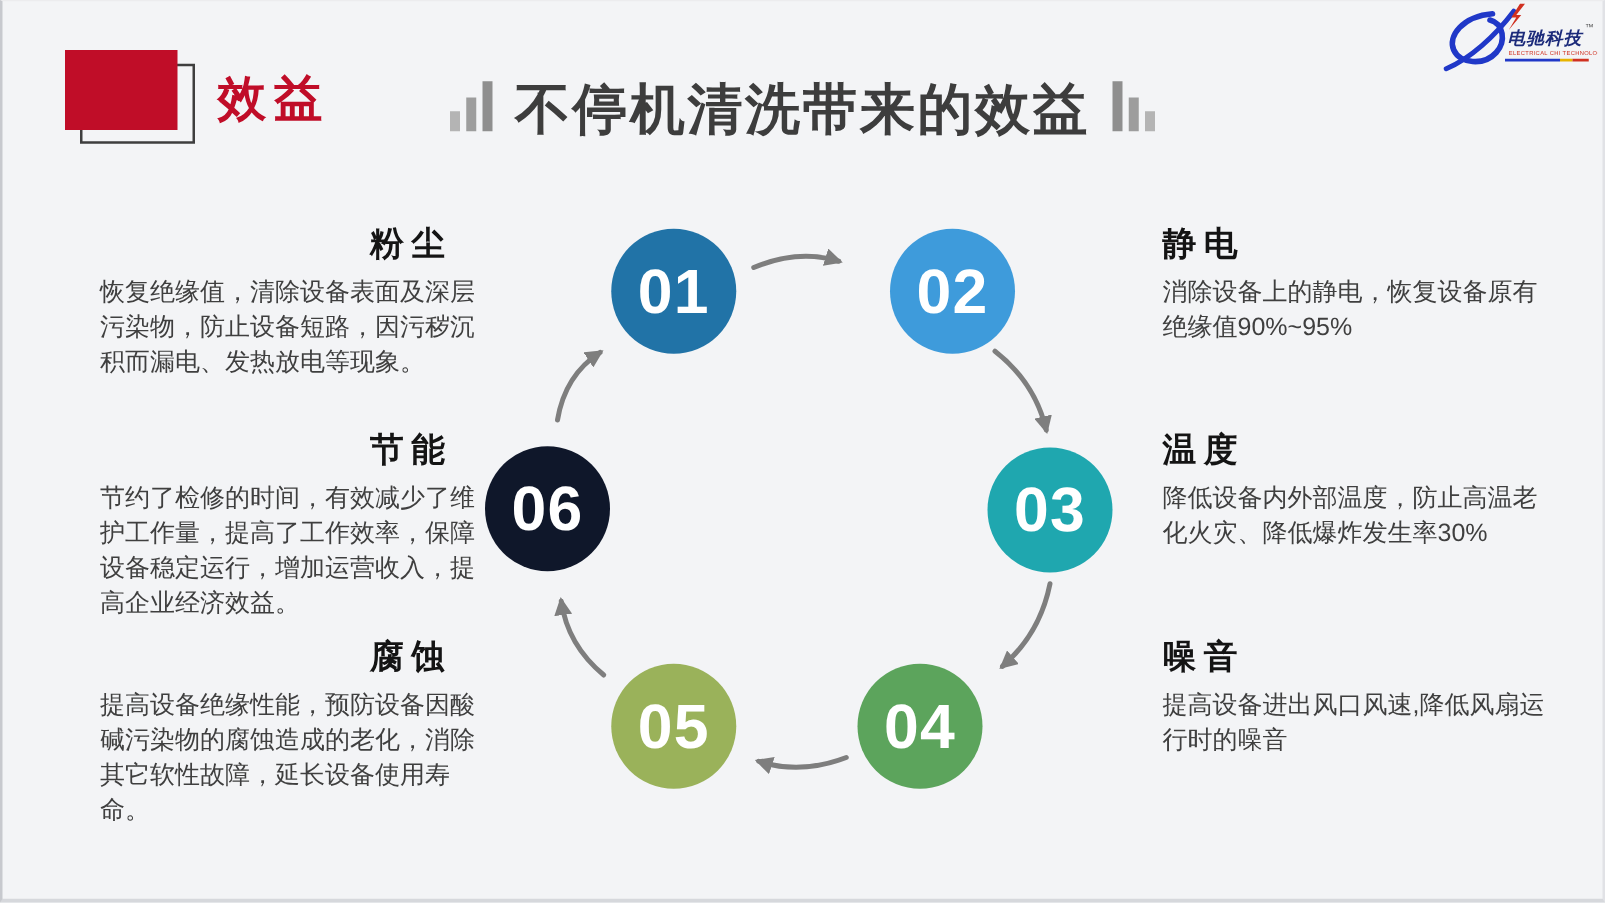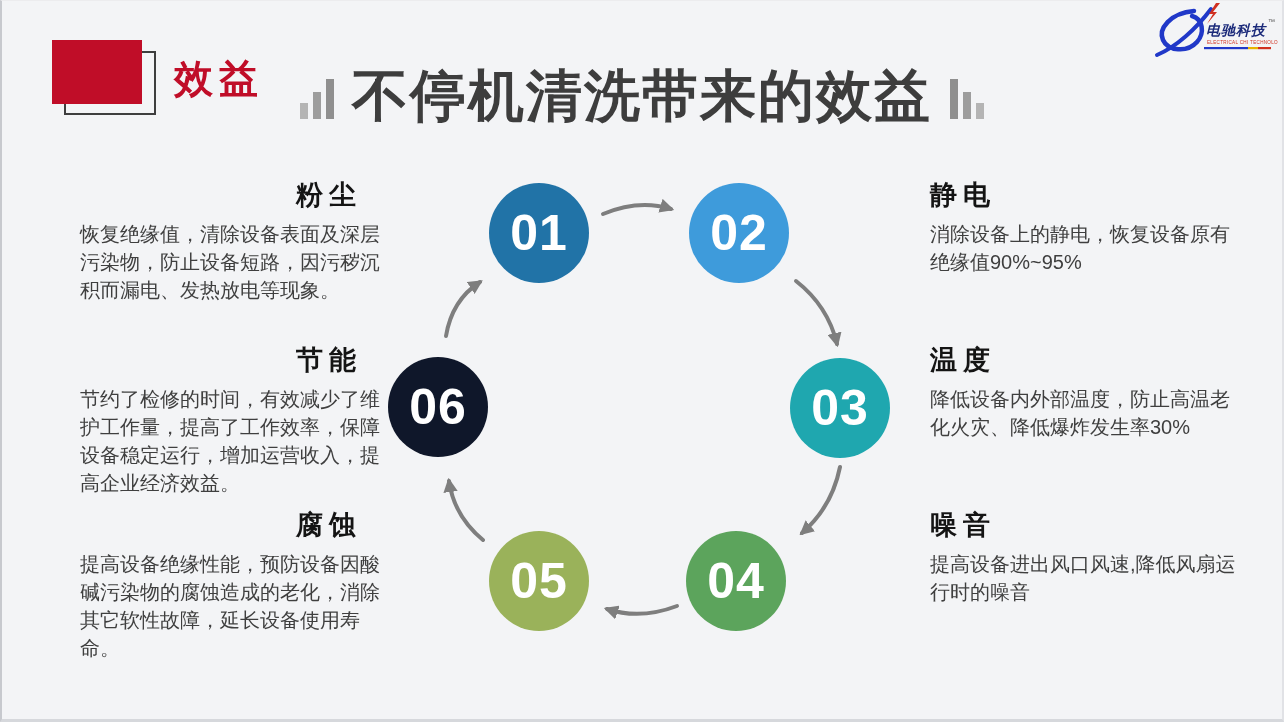--- a/index.html
+++ b/index.html
@@ -13,38 +13,38 @@
     border-left:2px solid #c7c9ce;border-bottom:3px solid #d6d8dc;
     border-right:2px solid #e1e2e6;border-top:1px solid #ececee;
   }
   
   .corner-outline{position:absolute;left:64px;top:51px;width:88px;height:60px;border:2px solid #3e3e3e;background:transparent;}
   .corner-red{position:absolute;left:52px;top:40px;width:90px;height:64px;background:var(--accent_red,#c00d28);}
   .corner-title{position:absolute;left:174px;top:52px;font-size:39px;font-weight:bold;letter-spacing:6px;color:var(--accent_red,#c00d28);}
 
   
   .main-title-wrap{position:absolute;left:0;right:0;top:62px;display:flex;justify-content:center;align-items:flex-end;gap:18px;}
-  .main-title{font-size:56px;font-weight:bold;color:var(--title_gray,#3d3d3d);letter-spacing:2px;line-height:1.2;}
+  .main-title{font-size:44px;font-weight:bold;color:var(--title_gray,#3d3d3d);letter-spacing:2px;line-height:1.2;}
   .bars{display:flex;align-items:flex-end;gap:5px;padding-bottom:10px;}
   .bars span{width:8px;display:block;}
   .b1{height:16px;background:#b4b4b4;}
   .b2{height:27px;background:#9d9d9d;}
   .b3{height:40px;background:#8f8f8f;}
 
   
   .logo{position:absolute;right:6px;top:2px;width:124px;height:58px;}
 
   
   .circle{
     position:absolute;width:100px;height:100px;border-radius:50%;
     display:flex;align-items:center;justify-content:center;
     color:#ffffff;font-size:50px;font-weight:bold;letter-spacing:1px;
   }
   .c01{left:489px;top:183px;}
-  .c02{left:689px;top:183px;}
+  .c02{left:712px;top:183px;}
   .c03{left:790px;top:358px;}
   .c04{left:686px;top:531px;}
   .c05{left:489px;top:531px;}
   .c06{left:388px;top:357px;}
 
   .arrows{position:absolute;left:0;top:0;pointer-events:none;}
 
   
   .benefit{position:absolute;width:300px;}
   .benefit h3{margin:0;font-size:27px;font-weight:bold;color:var(--heading_black,#141414);letter-spacing:6px;line-height:1.15;}

